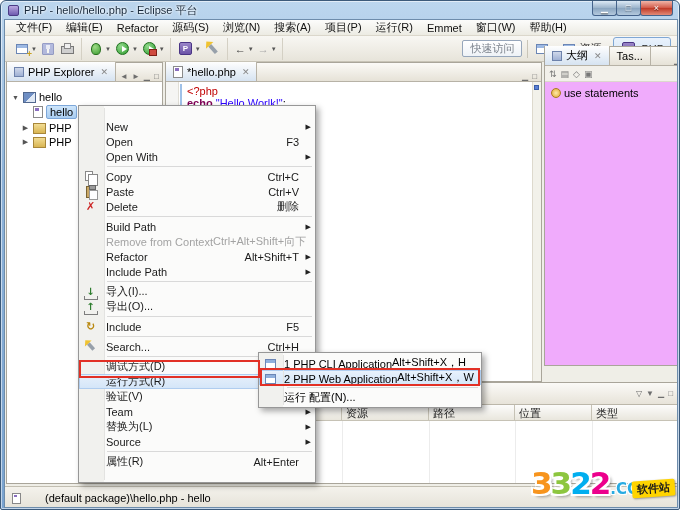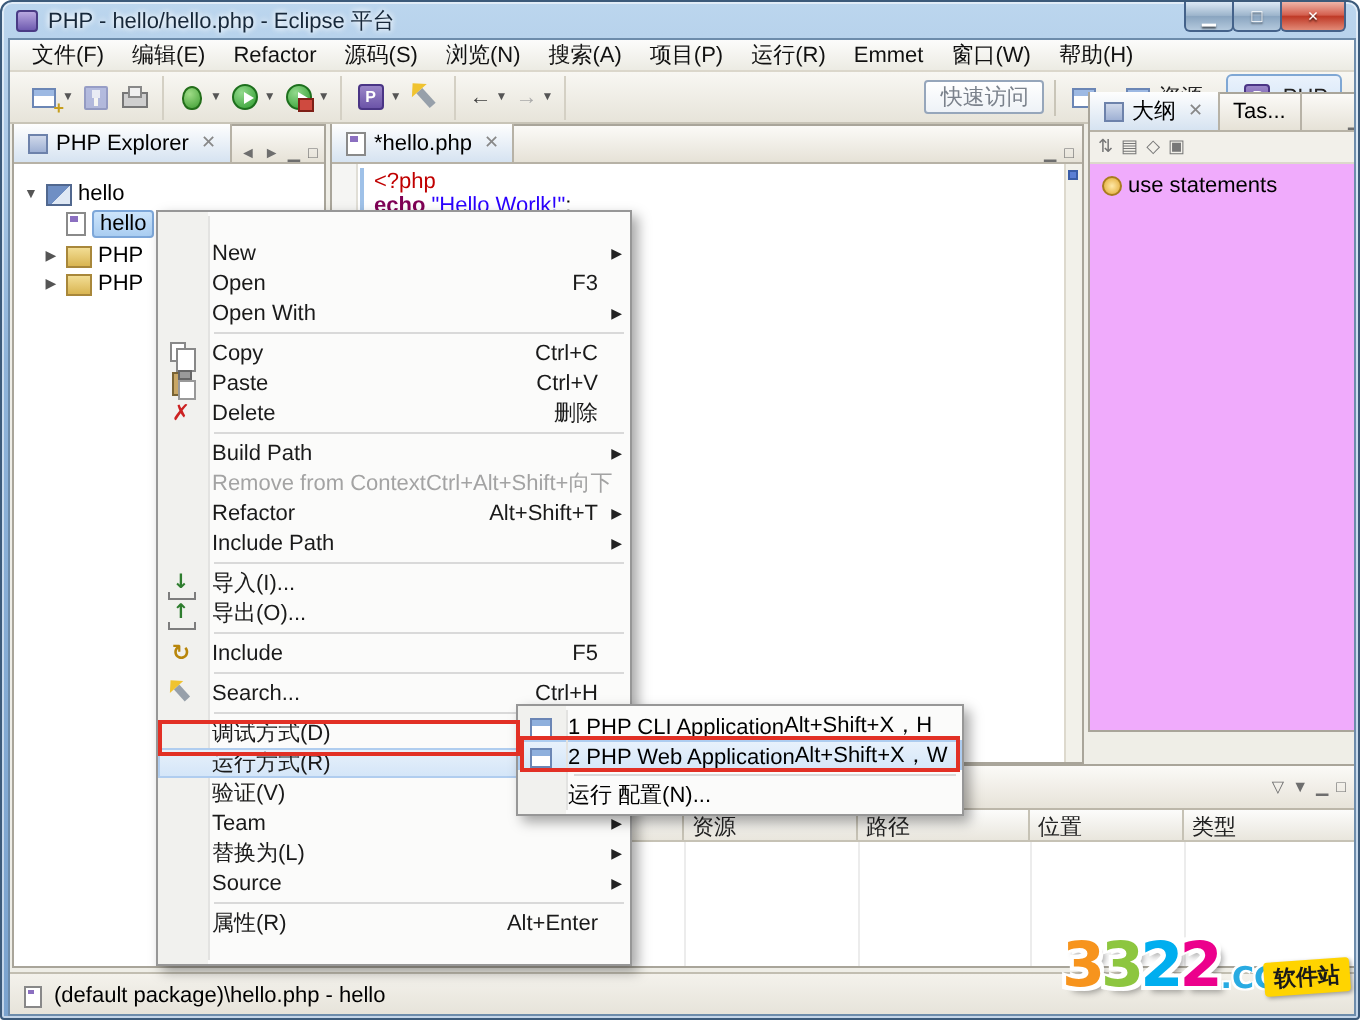--- a/index.html
+++ b/index.html
@@ -85,21 +85,21 @@
   .ol-body{position:absolute;left:0;top:35px;right:0;bottom:0;background:#f0abfc}
   .ti-use{width:10px;height:10px;flex:none;border-radius:50%;background:radial-gradient(#ffe9a8,#e0a62e);border:1px solid #a87c1f}
 
   .problems{left:158px;top:362px;width:515px;height:102px}
   .pr-head{position:absolute;left:0;top:0;right:0;height:22px;background:linear-gradient(#fbfaf7,#e7e3d9);border-bottom:1px solid #bcb7aa;display:flex;align-items:center}
   .pr-cols{position:absolute;left:0;top:22px;right:0;height:16px;display:flex;background:linear-gradient(#fcfcfb,#e9e6dd);border-bottom:1px solid #c6c2b5}
   .pr-col{border-right:1px solid #c6c2b5;padding:1px 4px;white-space:nowrap;overflow:hidden;color:#222}
   .pr-bodyt{position:absolute;left:0;top:38px;right:0;bottom:0;background:#fff}
   .pr-line{position:absolute;top:0;bottom:0;width:1px;background:#ececec}
 
-  .statusbar{position:absolute;left:0;top:466px;width:100%;height:23px;background:linear-gradient(#f4f2ec,#e5e2d8);border-top:1px solid #c2beb1;display:flex;align-items:center;gap:6px;padding:0 7px}
+  .statusbar{position:absolute;left:0;top:466px;width:100%;height:23px;background:linear-gradient(#f4f2ec,#e5e2d8);border-top:1px solid #c2beb1;display:flex;align-items:center;gap:24px;padding:0 7px}
   .ti-status{width:9px;height:11px;flex:none;background:#fff;border:1px solid #888;position:relative}
   .ti-status::before{content:"";position:absolute;left:1px;top:1px;width:3px;height:2px;background:#8b6fc0}
 
   
   .cmenu{position:absolute;left:78px;top:105px;width:238px;z-index:50;background:linear-gradient(90deg,#f1f1ee 0 25px,#fbfbfa 25px);border:1px solid #979797;box-shadow:3px 3px 6px rgba(0,0,0,.35);padding:13px 0}
   .cmenu::before{content:"";position:absolute;left:25px;top:2px;bottom:2px;width:1px;background:#e3e3e1}
   .cm-item{display:flex;align-items:center;height:15px;padding:0 5px 0 2px;position:relative}
   .cm-item.open{background:linear-gradient(#e8f1fb,#d3e5f8);box-shadow:inset 0 0 0 1px #b0cdef}
   .cm-ico{width:19px;height:14px;margin-right:6px;flex:none;display:flex;align-items:center;justify-content:center}
   .cm-label{white-space:nowrap;color:#1a1a1a}

